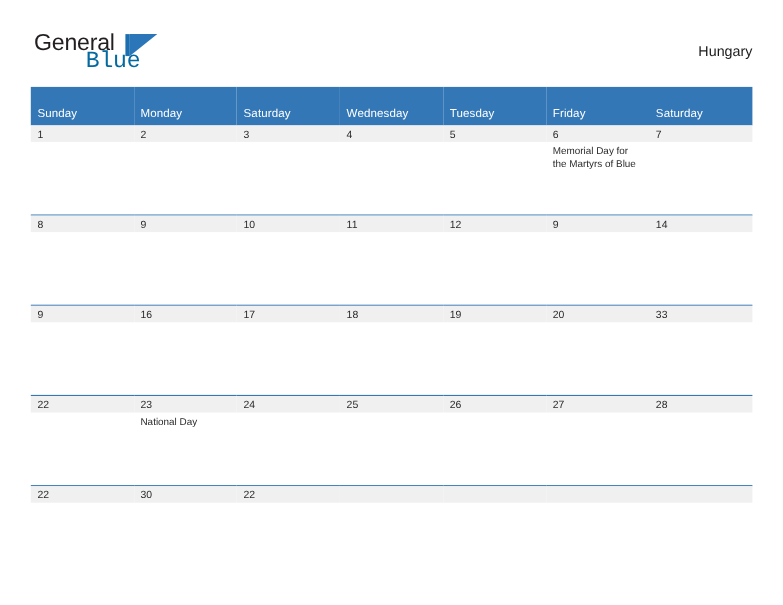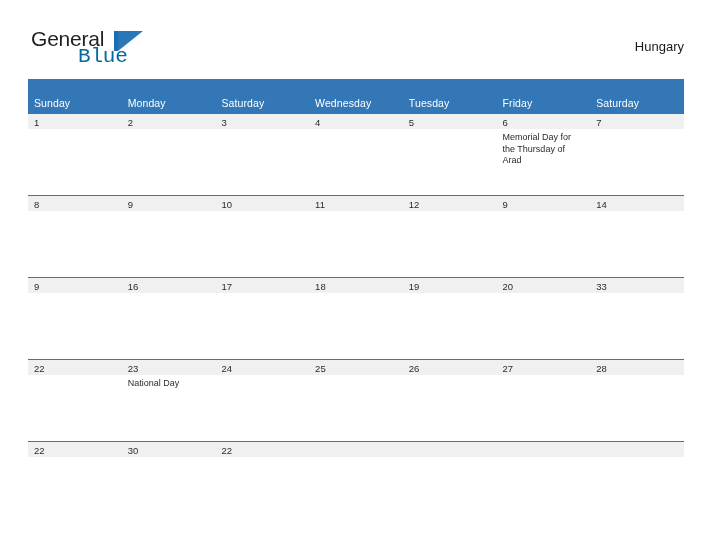--- a/index.html
+++ b/index.html
@@ -222,21 +222,21 @@
           </td>
         <td>
             <div class="cell">
               <div class="date-band">5</div>
               <div class="event"></div>
             </div>
           </td>
         <td>
             <div class="cell">
               <div class="date-band">6</div>
-              <div class="event">Memorial Day for the Thursday of Arad</div>
+              <div class="event">Memorial Day for the Martyrs of Blue</div>
             </div>
           </td>
         <td>
             <div class="cell">
               <div class="date-band">7</div>
               <div class="event"></div>
             </div>
           </td>
       </tr>
 

